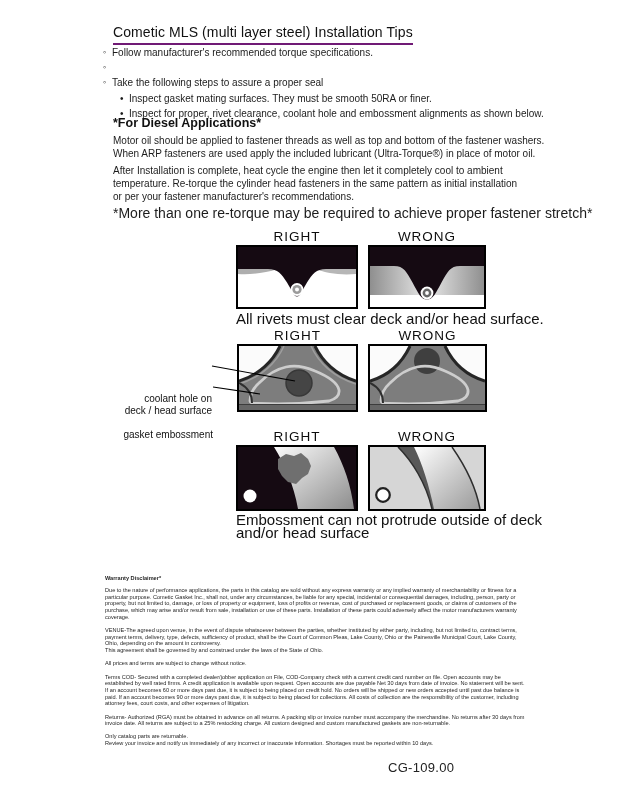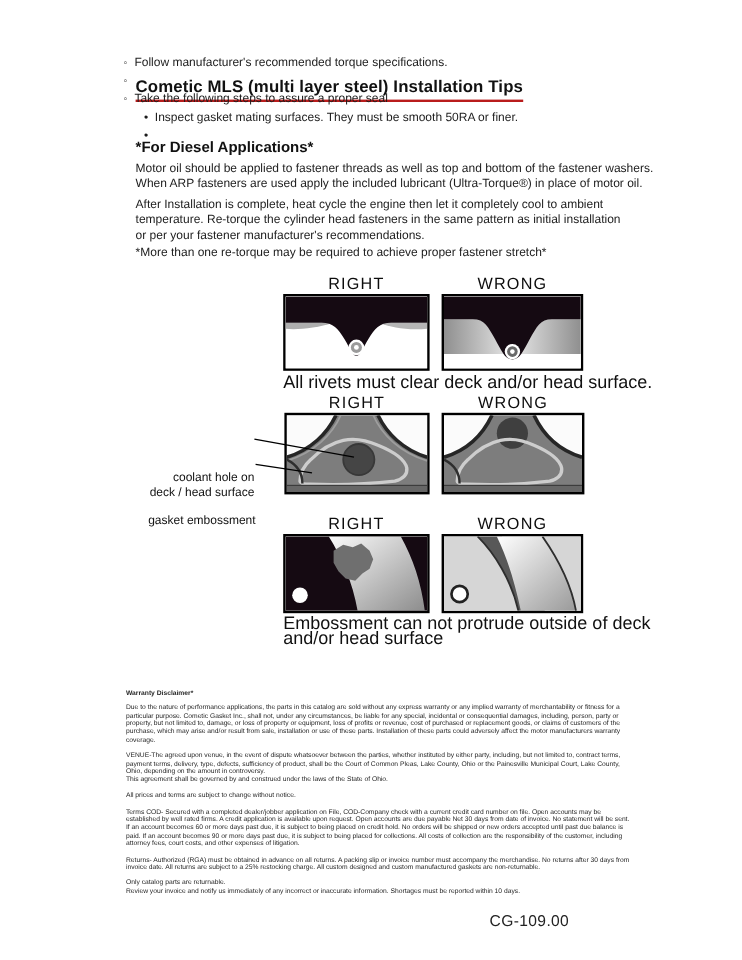--- a/index.html
+++ b/index.html
@@ -1,47 +1,47 @@
 <!DOCTYPE html>
 <html><head>
 <meta charset="utf-8">
 <style>
   html,body{margin:0;padding:0;background:#fff;}
   .page{position:relative;width:618px;height:800px;background:#ffffff;overflow:hidden;
         font-family:"Liberation Sans",sans-serif;color:#1c1c1c;}
   .abs{position:absolute;}
   .prewrap{white-space:pre-line;}
 
-  .title{left:113px;top:24px;font-size:14px;font-weight:bold;color:#111;
-         border-bottom:2px solid #b91c1c;padding-bottom:3px;letter-spacing:0.1px;margin-top:40px;}
+  .title{left:113px;top:24px;font-size:14px;font-weight:normal;color:#111;
+         border-bottom:2px solid #701a75;padding-bottom:3px;letter-spacing:0.1px;}
 
   .bullets{left:103px;top:45px;width:505px;font-size:10px;}
   .brow{display:flex;height:15.2px;line-height:15.2px;}
   .brow.sub{margin-left:17px;}
   .bmark{width:9px;flex:0 0 9px;font-size:9px;}
   .bmark.dot{font-size:10px;}
 
   .diesel-heading{left:113px;top:116px;font-size:12.5px;font-weight:bold;color:#111;}
   .body-para{left:113px;width:440px;font-size:10px;line-height:13px;}
   .p1{top:134px;}
   .p2{top:164px;}
-  .note{top:205px;left:113px;font-size:10px;}
+  .note{top:205px;left:113px;font-size:14px;}
 
   .rw-label{font-size:13.5px;letter-spacing:1px;color:#0d0d0d;text-align:center;}
   .panel{border:2px solid #000;background:#fff;}
   .panel svg{display:block;}
   .caption{font-size:15px;line-height:12.5px;color:#111;}
 
   .side-label{font-size:10px;line-height:12px;text-align:right;color:#111;margin-top:48px;}
 
   .legal{left:105px;top:575px;width:423px;color:#262626;}
   .legal-heading{font-size:5.6px;font-weight:bold;margin-bottom:6px;}
   .legal p{font-size:5.6px;line-height:6.7px;margin:0 0 6.5px 0;white-space:pre-line;}
 
-  .doc-code{left:388px;top:760px;font-size:13px;letter-spacing:0.3px;color:#222;margin-left:20px;}
+  .doc-code{left:388px;top:760px;font-size:13px;letter-spacing:0.3px;color:#222;}
 </style>
 </head>
 <body>
 
 <div class="page">
 
   <div class="abs title">Cometic MLS (multi layer steel) Installation Tips</div>
 
   <div class="abs bullets">
     <div class="brow">
@@ -54,20 +54,21 @@
     <div class="brow">
       <span class="bmark">◦</span>
       <span>Take the following steps to assure a proper seal</span>
     </div>
     <div class="brow sub">
       <span class="bmark dot">•</span>
       <span>Inspect gasket mating surfaces.  They must be smooth 50RA or finer.</span>
     </div>
     <div class="brow sub">
       <span class="bmark dot">•</span>
+      <span>Inspect for proper, rivet clearance, coolant hole and embossment alignments as shown below.</span>
     </div>
   </div>
 
   <div class="abs diesel-heading">*For Diesel Applications*</div>
   <div class="abs body-para p1 prewrap">Motor oil should be applied to fastener threads as well as top and bottom of the fastener washers.
 When ARP fasteners are used apply the included lubricant (Ultra-Torque®) in place of motor oil.</div>
   <div class="abs body-para p2 prewrap">After Installation is complete, heat cycle the engine then let it completely cool to ambient
 temperature. Re-torque the cylinder head fasteners in the same pattern as initial installation
 or per your fastener manufacturer's recommendations.</div>
   <div class="abs note">*More than one re-torque may be required to achieve proper fastener stretch*</div>

